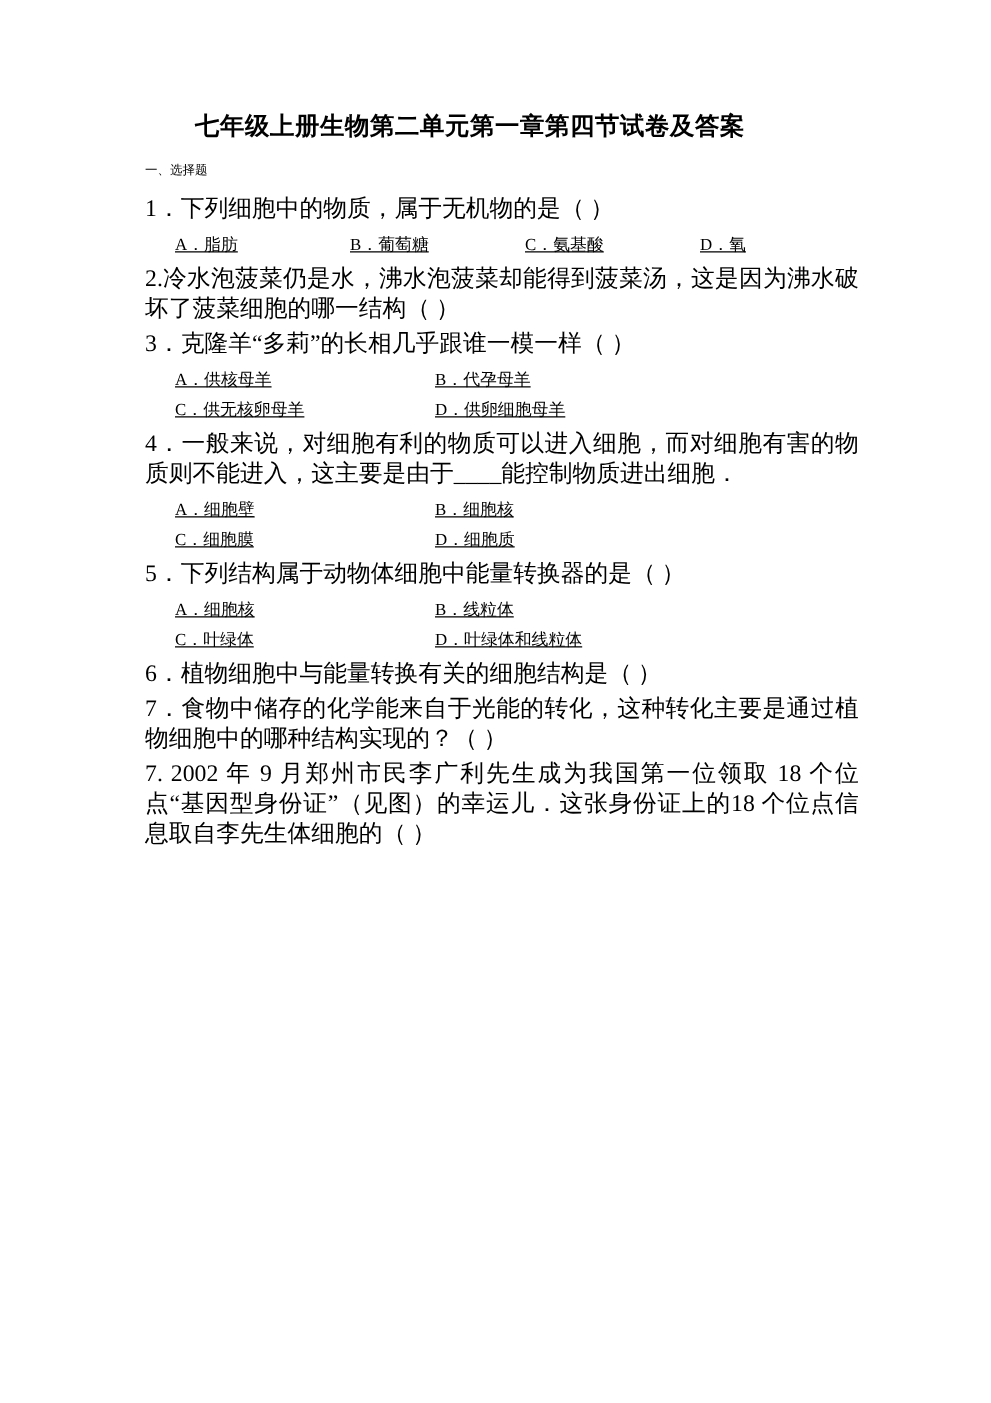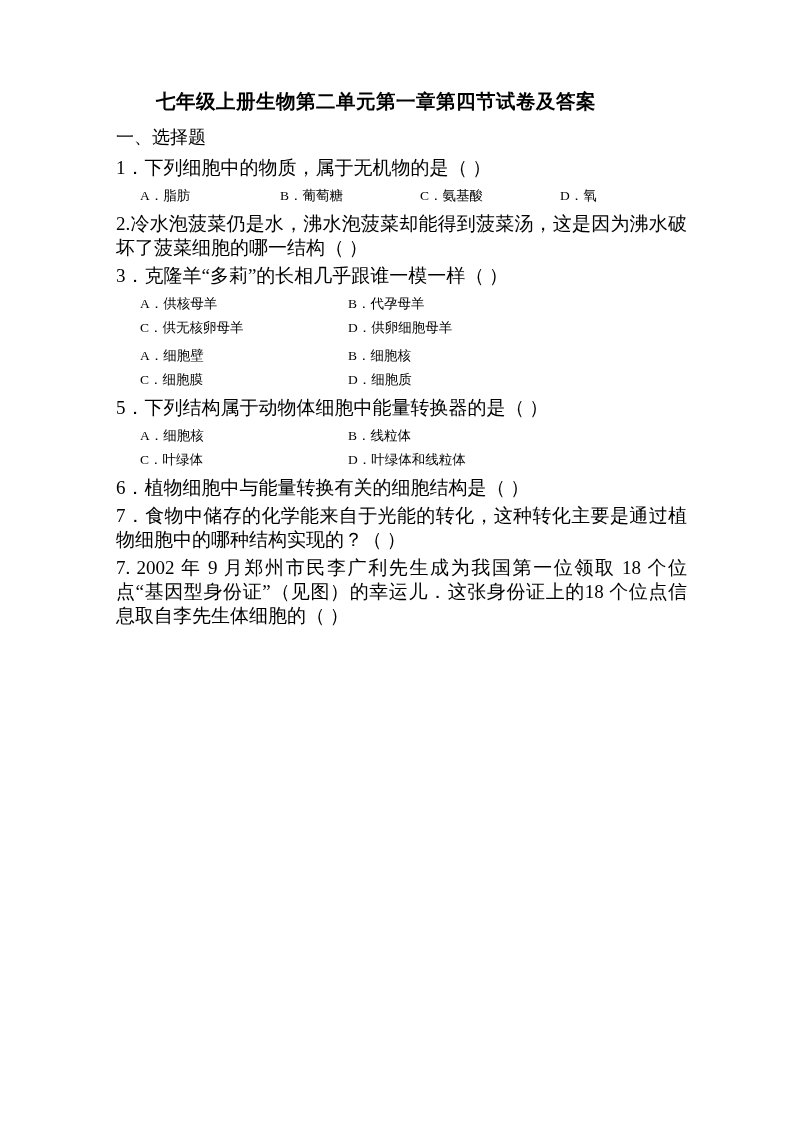--- a/index.html
+++ b/index.html
@@ -31,21 +31,21 @@
   .doc-title {
     font-size: 19.5px;
     font-weight: bold;
     letter-spacing: 0.5px;
     line-height: 28px;
     margin: 0 0 10px 0;
     padding-left: 44px;
     white-space: nowrap;
   }
   .section-head {
-    font-size: 18px;
+    font-size: 10px;
     line-height: 22px;
     margin: 0 0 8px 0;
     padding-left: 4px;
   }
   .q-stem {
     font-size: 19px;
     line-height: 24px;
     margin: 0 0 4px 0;
     padding-left: 4px;
     text-align: justify;
@@ -56,20 +56,21 @@
     font-size: 13.5px;
     line-height: 24px;
   }
   .opts-row {
     display: block;
     white-space: nowrap;
   }
   .opt {
     display: inline-block;
     vertical-align: top;
+    text-decoration: underline;
   }
   
   .opts.four .opt { width: 140px; }
   .opts.four .opt:last-child { width: auto; }
   
   .opts.two .opt { width: 208px; }
   .opts.two .opt:last-child { width: auto; }
 </style>
 </head>
 <body>
@@ -93,20 +94,21 @@
     <div class="q-stem">3．克隆羊“多莉”的长相几乎跟谁一模一样（      ）</div>
     <div class="opts two">
       <span class="opts-row">
         <span class="opt">A．供核母羊</span><span class="opt">B．代孕母羊</span>
       </span>
       <span class="opts-row">
         <span class="opt">C．供无核卵母羊</span><span class="opt">D．供卵细胞母羊</span>
       </span>
     </div>
 
+    <div class="q-stem">4．一般来说，对细胞有利的物质可以进入细胞，而对细胞有害的物质则不能进入，这主要是由于____能控制物质进出细胞．</div>
     <div class="opts two">
       <span class="opts-row">
         <span class="opt">A．细胞壁</span><span class="opt">B．细胞核</span>
       </span>
       <span class="opts-row">
         <span class="opt">C．细胞膜</span><span class="opt">D．细胞质</span>
       </span>
     </div>
 
     <div class="q-stem">5．下列结构属于动物体细胞中能量转换器的是（      ）</div>

